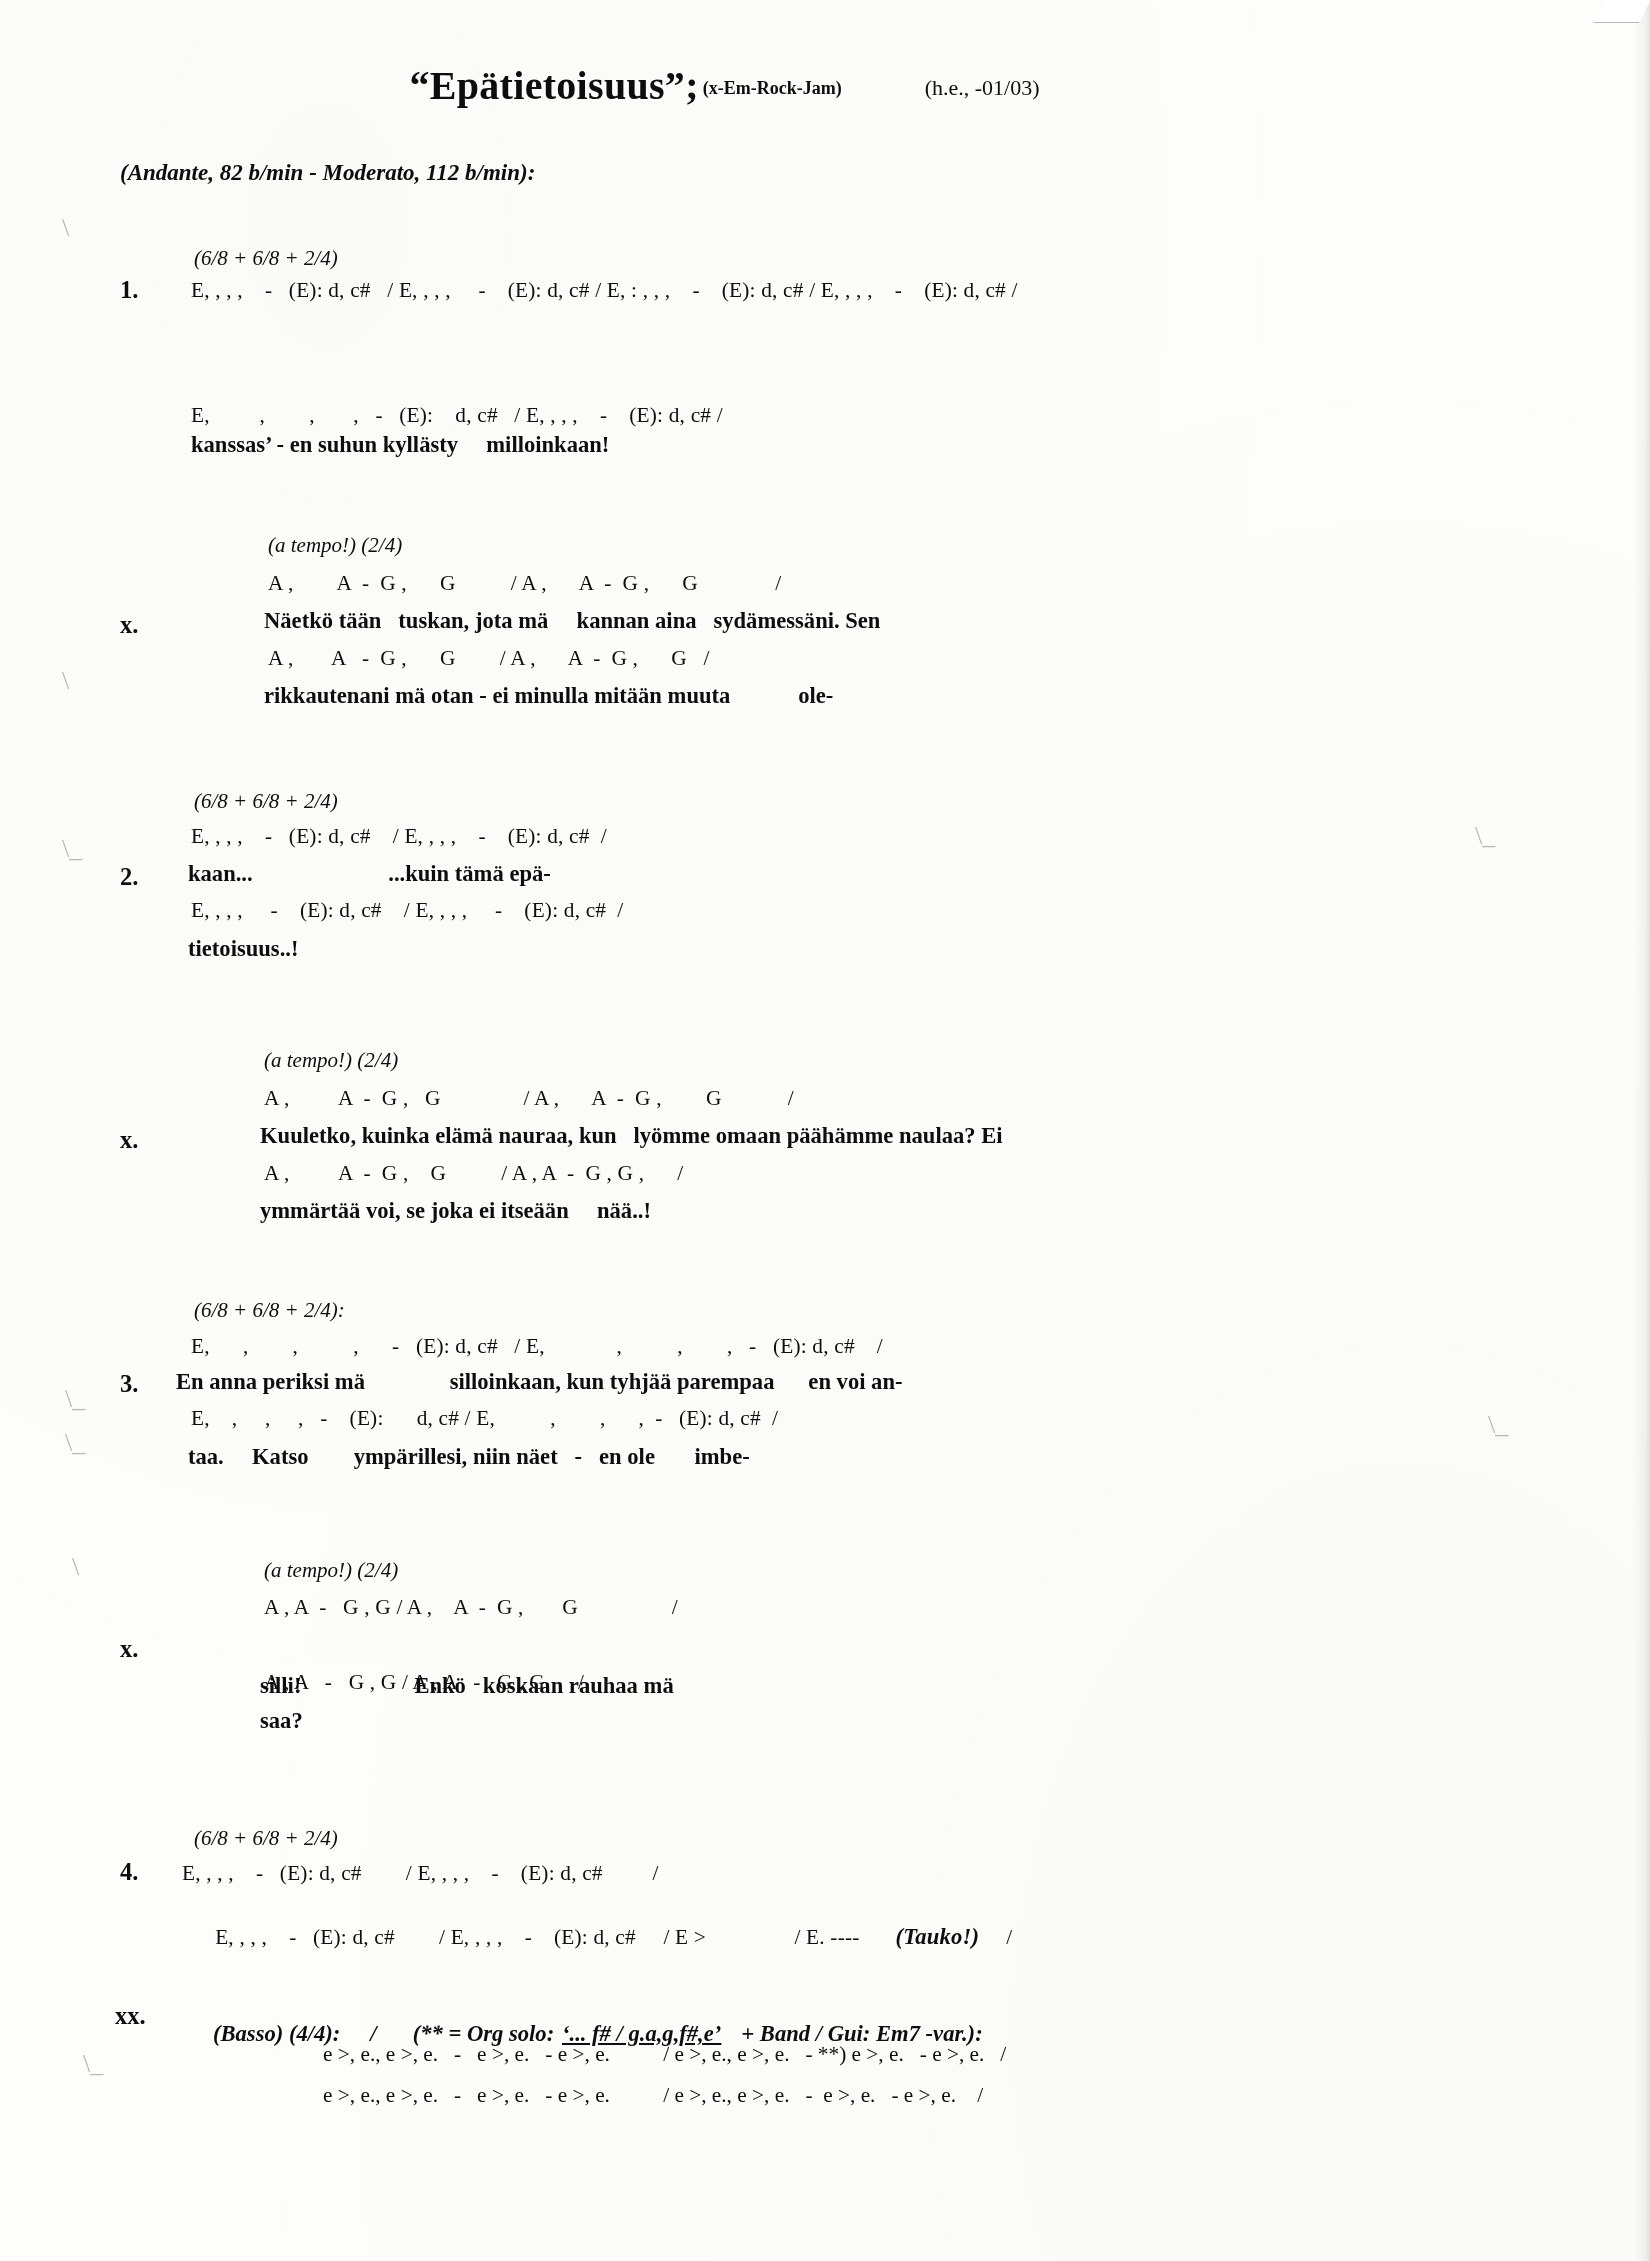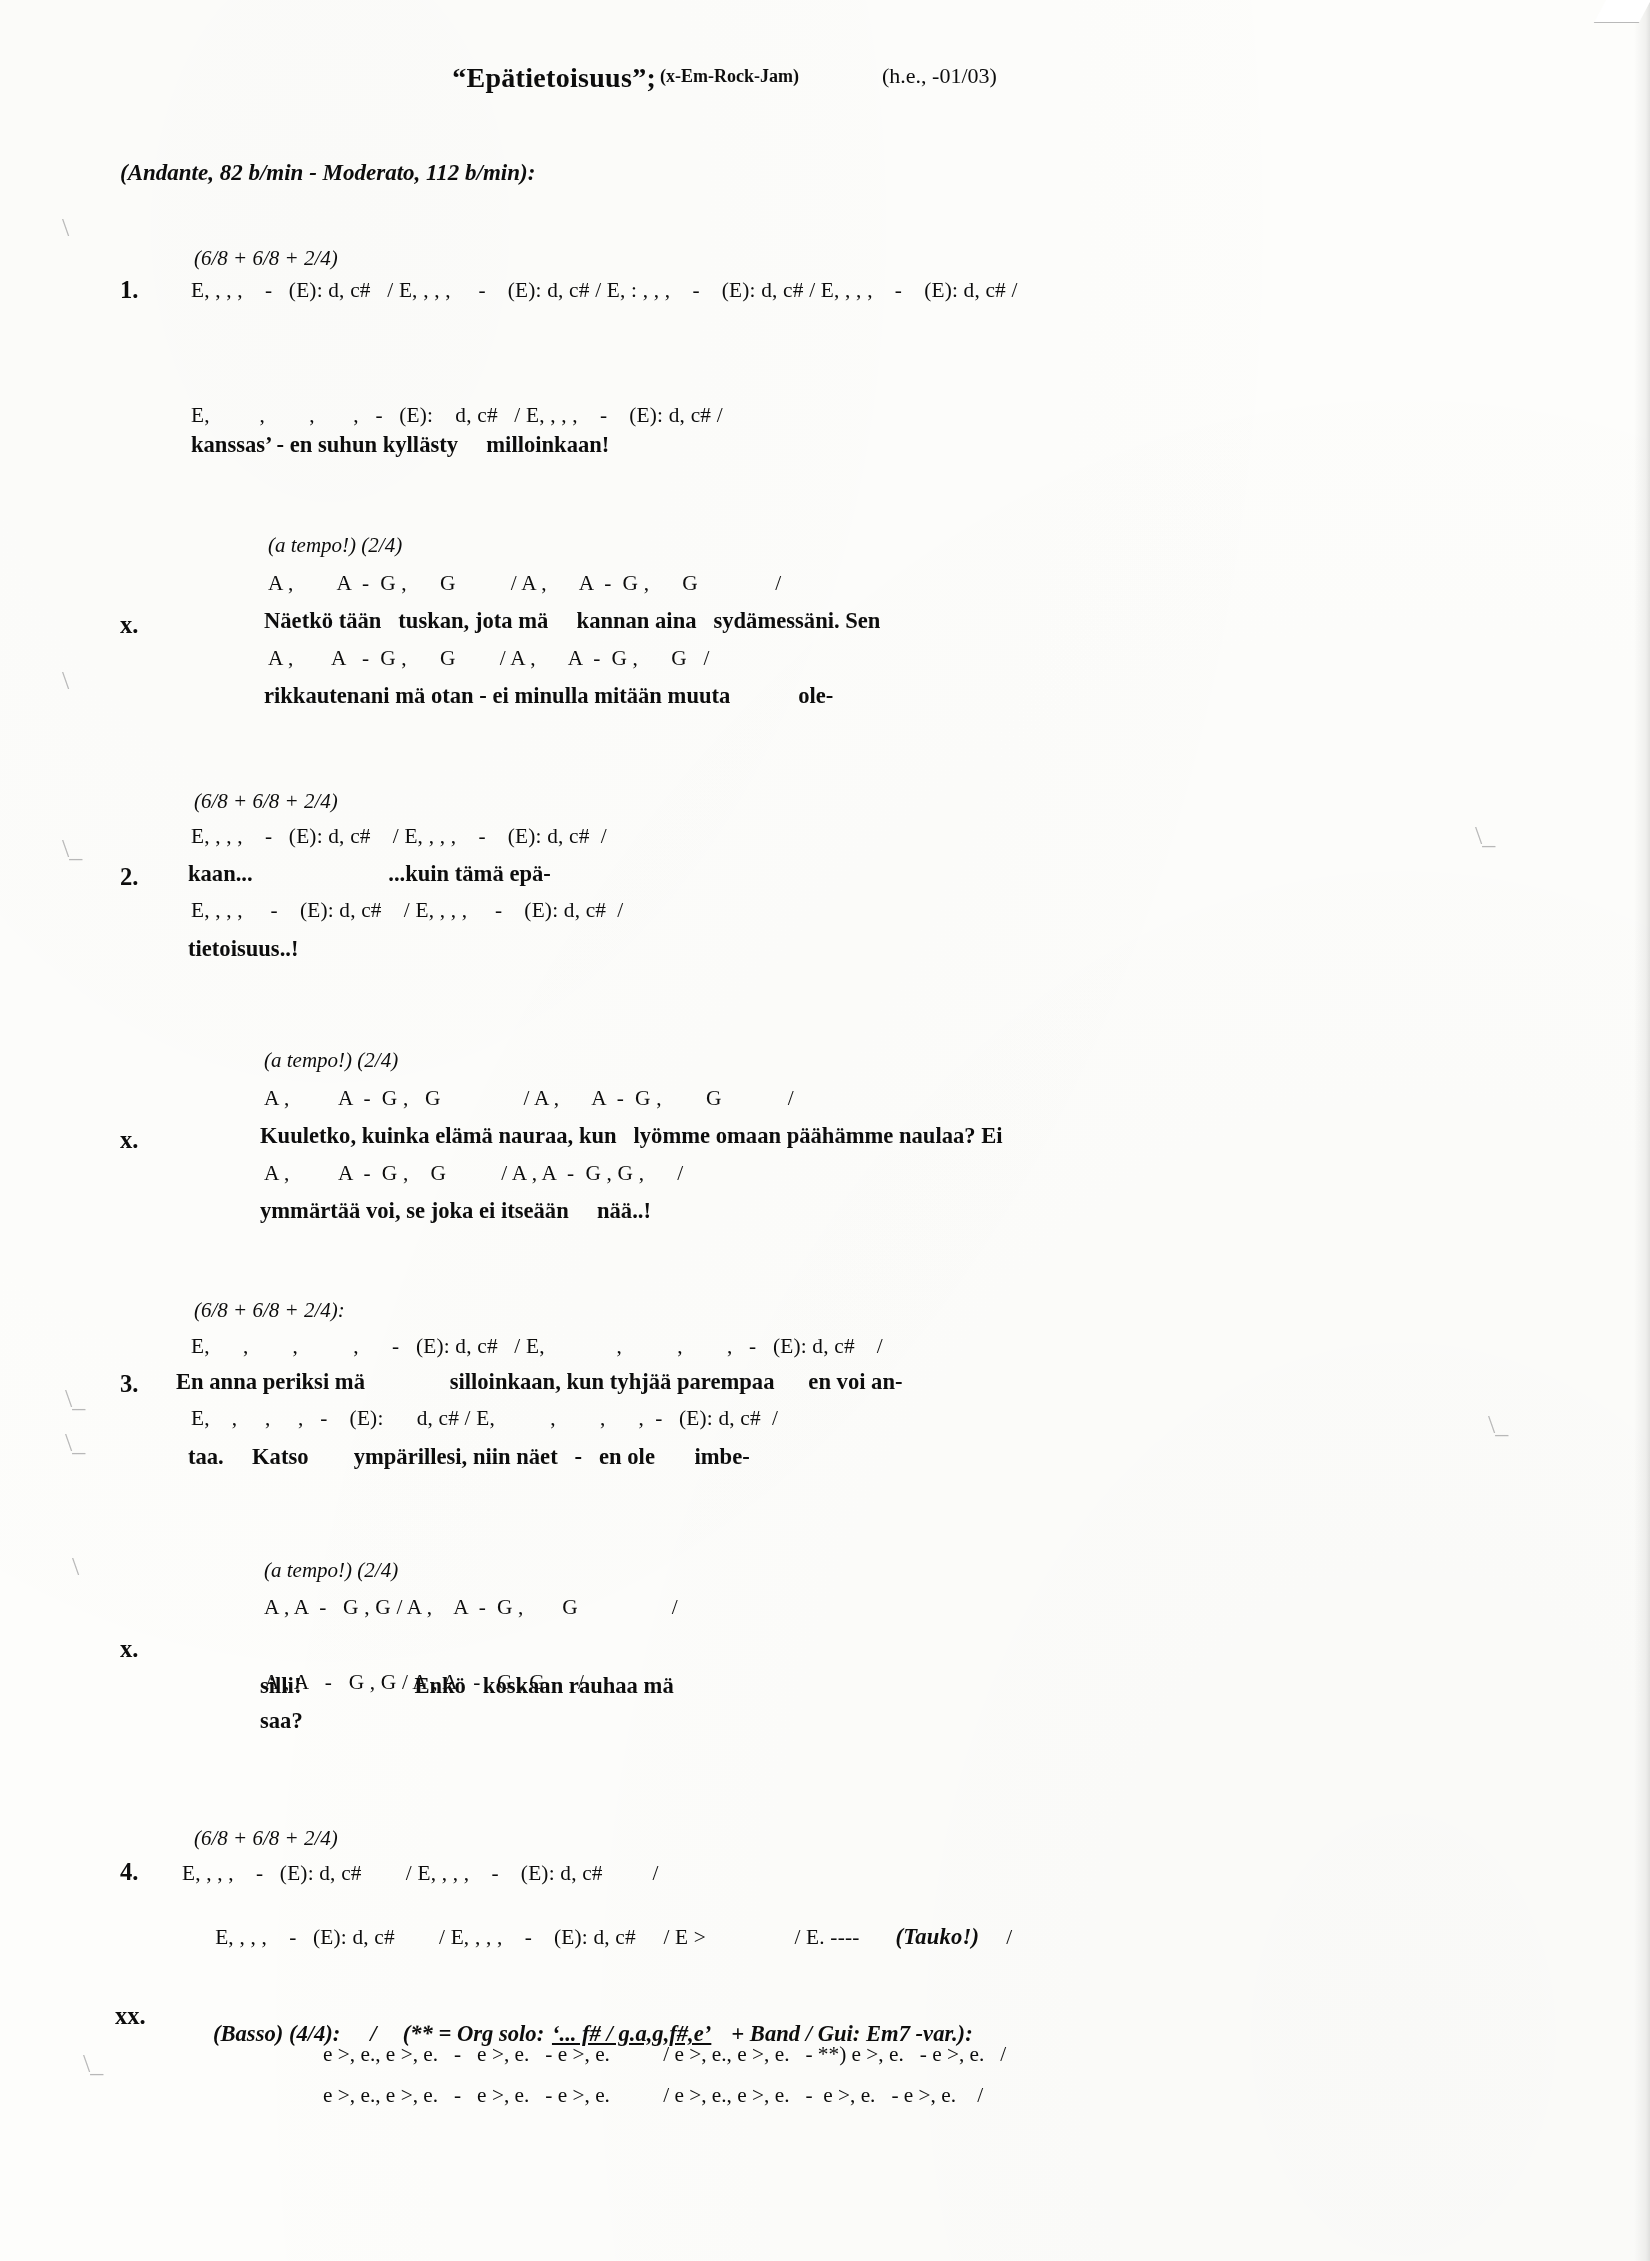--- a/index.html
+++ b/index.html
@@ -62,21 +62,21 @@
   
   .title-row {
     position: absolute;
     left: 0;
     top: 62px;
     width: 1449px;
     text-align: center;
     white-space: nowrap;
   }
   .doc-title {
-    font-size: 28px;
+    font-size: 40px;
     font-weight: bold;
     letter-spacing: 0.3px;
   }
   .title-sub {
     font-size: 18px;
     font-weight: bold;
     vertical-align: 5.2px;
     margin-left: 3.9px;
   }
   .title-date {
@@ -197,21 +197,21 @@
 
     <div class="t meter" style="left:194px; top:1827px;">(6/8 + 6/8 + 2/4)</div>
     <div class="t num" style="left:120px; top:1859px;">4.</div>
     <div class="t chords" style="left:182px; top:1862px;">E, , , ,    -   (E): d, c#        / E, , , ,    -    (E): d, c#         /</div>
     <div class="t chords" style="left:182px; top:1903px;">
       <span>E, , , ,    -   (E): d, c#        / E, , , ,    -    (E): d, c#     / E &gt;                / E. ----</span><span class="bold-ital" style="margin-left:36px;">(Tauko!)</span><span style="margin-left:27px;">/</span>
     </div>
 
     <div class="t num" style="left:115px; top:2003px;">xx.</div>
     <div class="t" style="left:181px; top:2000px;">
-      <span class="bold-ital">(Basso) (4/4):</span><span class="bold-ital" style="margin-left:30px;">/</span><span class="bold-ital" style="margin-left:26px;">(** = Org solo:</span><span class="underline" style="margin-left:7.8px; font-size:22.6px;">‘... f# / g.a,g,f#,e’</span><span class="bold-ital" style="margin-left:20px;">+ Band / Gui: Em7 -var.):</span>
+      <span class="bold-ital">(Basso) (4/4):</span><span class="bold-ital" style="margin-left:30px;">/</span><span class="bold-ital" style="margin-left:36px;">(** = Org solo:</span><span class="underline" style="margin-left:7.8px; font-size:22.6px;">‘... f# / g.a,g,f#,e’</span><span class="bold-ital" style="margin-left:20px;">+ Band / Gui: Em7 -var.):</span>
     </div>
     <div class="t basso-line" style="left:323px; top:2043px;">e &gt;, e., e &gt;, e.   -   e &gt;, e.   - e &gt;, e.          / e &gt;, e., e &gt;, e.   - **) e &gt;, e.   - e &gt;, e.   /</div>
     <div class="t basso-line" style="left:323px; top:2084px;">e &gt;, e., e &gt;, e.   -   e &gt;, e.   - e &gt;, e.          / e &gt;, e., e &gt;, e.   -  e &gt;, e.   - e &gt;, e.    /</div>
 
     <span class="mark" style="left:62px; top:213px;">\</span>
     <span class="mark" style="left:62px; top:666px;">\</span>
     <span class="mark" style="left:62px; top:834px;">\_</span>
     <span class="mark" style="left:65px; top:1384px;">\_</span>
     <span class="mark" style="left:65px; top:1428px;">\_</span>
     <span class="mark" style="left:72px; top:1552px;">\</span>

